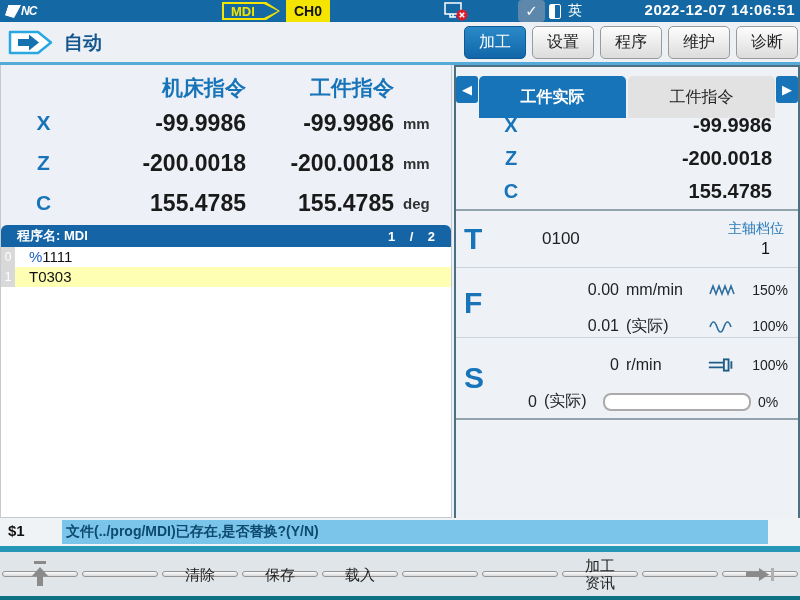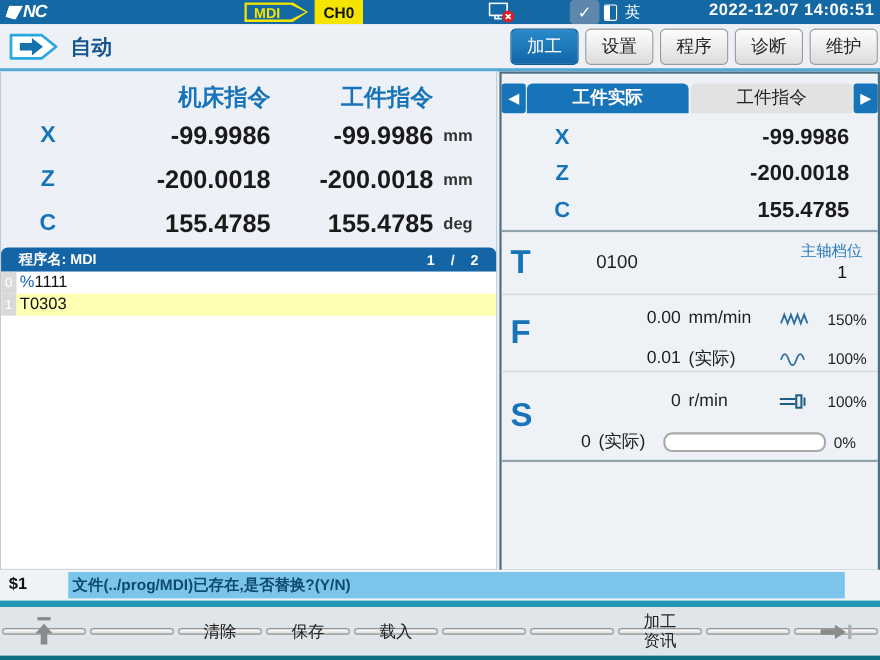--- a/index.html
+++ b/index.html
@@ -9,21 +9,21 @@
     position:relative; width:800px; height:600px; background:#edf1f6; overflow:hidden;
   }
 
   
   .topbar {
     position:absolute; top:0; left:0; width:800px; height:22px;
     background:#1468a4; display:flex; align-items:center; color:#fff;
   }
   .logo { display:flex; align-items:center; margin-left:6px; width:60px; }
   .logo-flag { width:13px; height:13px; background:#fff; transform:skewX(-18deg); clip-path:polygon(0 0,100% 0,78% 100%,0 78%); }
-  .logo-text { font-style:italic; font-weight:900; font-size:16px; margin-left:2px; letter-spacing:-1px; }
+  .logo-text { font-style:italic; font-weight:900; font-size:12px; margin-left:2px; letter-spacing:-1px; }
   .mdi-badge { position:absolute; left:222px; top:2px; width:58px; height:18px;
     clip-path:polygon(0 0,76% 0,100% 50%,76% 100%,0 100%); background:#f4e400; }
   .mdi-badge-inner { position:absolute; left:2px; top:2px; right:2px; bottom:2px;
     clip-path:polygon(0 0,74% 0,100% 50%,74% 100%,0 100%); background:#1468a4;
     color:#f4e400; font-weight:bold; font-size:13px; display:flex; align-items:center; padding-left:7px; }
   .ch-badge { position:absolute; left:286px; top:0; width:44px; height:22px; background:#f4e400;
     color:#111; font-weight:bold; font-size:14px; display:flex; align-items:center; justify-content:center; }
   .net-icon { position:absolute; left:444px; top:2px; width:26px; height:19px; }
   .check-icon { position:absolute; left:518px; top:0; width:27px; height:22px; background:#5d87ab;
     border-radius:4px; display:flex; align-items:center; justify-content:center;
@@ -59,31 +59,31 @@
   .pos-unit { width:50px; padding-left:9px; font-size:15px; font-weight:bold; color:#333; }
   .pos-head .pos-machine, .pos-head .pos-work { font-size:21px; font-weight:bold; color:#1874b8; }
 
   .prog-header { height:22px; background:#1565a6; border-radius:6px 6px 0 0;
     display:flex; align-items:center; justify-content:space-between; padding:0 16px;
     color:#fff; font-size:13px; font-weight:bold; }
   .prog-page { white-space:pre; }
   .prog-code { flex:1; background:#fff; overflow:hidden; }
   .code-line { display:flex; height:20px; line-height:20px; font-size:15px; color:#111; }
   .gutter { width:14px; background:#d9d9d9; color:#fff; font-size:12px; text-align:center; flex:none; }
-  .code-text { flex:1; padding-left:3px; }
+  .code-text { flex:1; padding-left:14px; }
   .code-line.hl .code-text { background:#ffffb3; }
   .code-prefix { color:#1b5fbd; }
 
   
   .right-panel { position:absolute; top:65px; left:454px; width:346px; height:455px;
     background:#eef2f7; border:2px solid #4a7082; display:flex; flex-direction:column; }
   .rp-tabs { height:38px; display:flex; align-items:flex-start; padding-top:9px; }
   .rp-arrow { width:22px; height:27px; background:#1874b8; color:#fff; border-radius:3px;
     display:flex; align-items:center; justify-content:center; font-size:13px; cursor:pointer; flex:none; }
-  .rp-tab { flex:1; height:27px; display:flex; align-items:center; justify-content:center;
+  .rp-tab { flex:1; height:42px; display:flex; align-items:center; justify-content:center;
     font-size:16px; background:#e2e2e2; color:#222; border-radius:5px 5px 0 0; margin:0 1px; cursor:pointer; }
   .rp-tab.active { background:#1874b8; color:#fff; font-weight:bold; }
   .rp-axes { height:104px; padding-top:4px; }
   .rp-axis-row { display:flex; height:33px; align-items:center; }
   .rp-axis-label { width:110px; text-align:center; font-size:20px; font-weight:bold; color:#1874b8; }
   .rp-axis-value { flex:1; text-align:right; padding-right:26px; font-size:20px; font-weight:bold; color:#1a1a1a; }
   .rp-div { border-top:2px solid #93a3ae; }
   .rp-div-light { border-top:1px solid #ccd4da; }
   .big-letter { font-size:30px; font-weight:bold; color:#1874b8; width:42px; padding-left:8px; }
   .rp-t { height:56px; display:flex; align-items:center; }
@@ -152,22 +152,22 @@
     <svg width="46" height="27" viewBox="0 0 46 27">
       <path d="M2 3 h28 l13 10.5 L30 24 H2 z" fill="#fff" stroke="#29a7e1" stroke-width="2.5" stroke-linejoin="round"></path>
       <path d="M10 10 h11 v-4.5 l10 8 l-10 8 V17 H10 z" fill="#1472ae"></path>
     </svg>
   </div>
   <div class="mode-label">自动</div>
   <div class="navtabs">
     <div class="navtab active">加工</div>
     <div class="navtab">设置</div>
     <div class="navtab">程序</div>
+    <div class="navtab">维护</div>
     <div class="navtab">诊断</div>
-    <div class="navtab">维护</div>
   </div>
 </div>
 
 <div class="blue-line"></div>
 
 <div class="left-panel">
   <div class="pos-area">
     <div class="pos-row pos-head">
       <div class="pos-axis"></div>
       <div class="pos-machine">机床指令</div>

